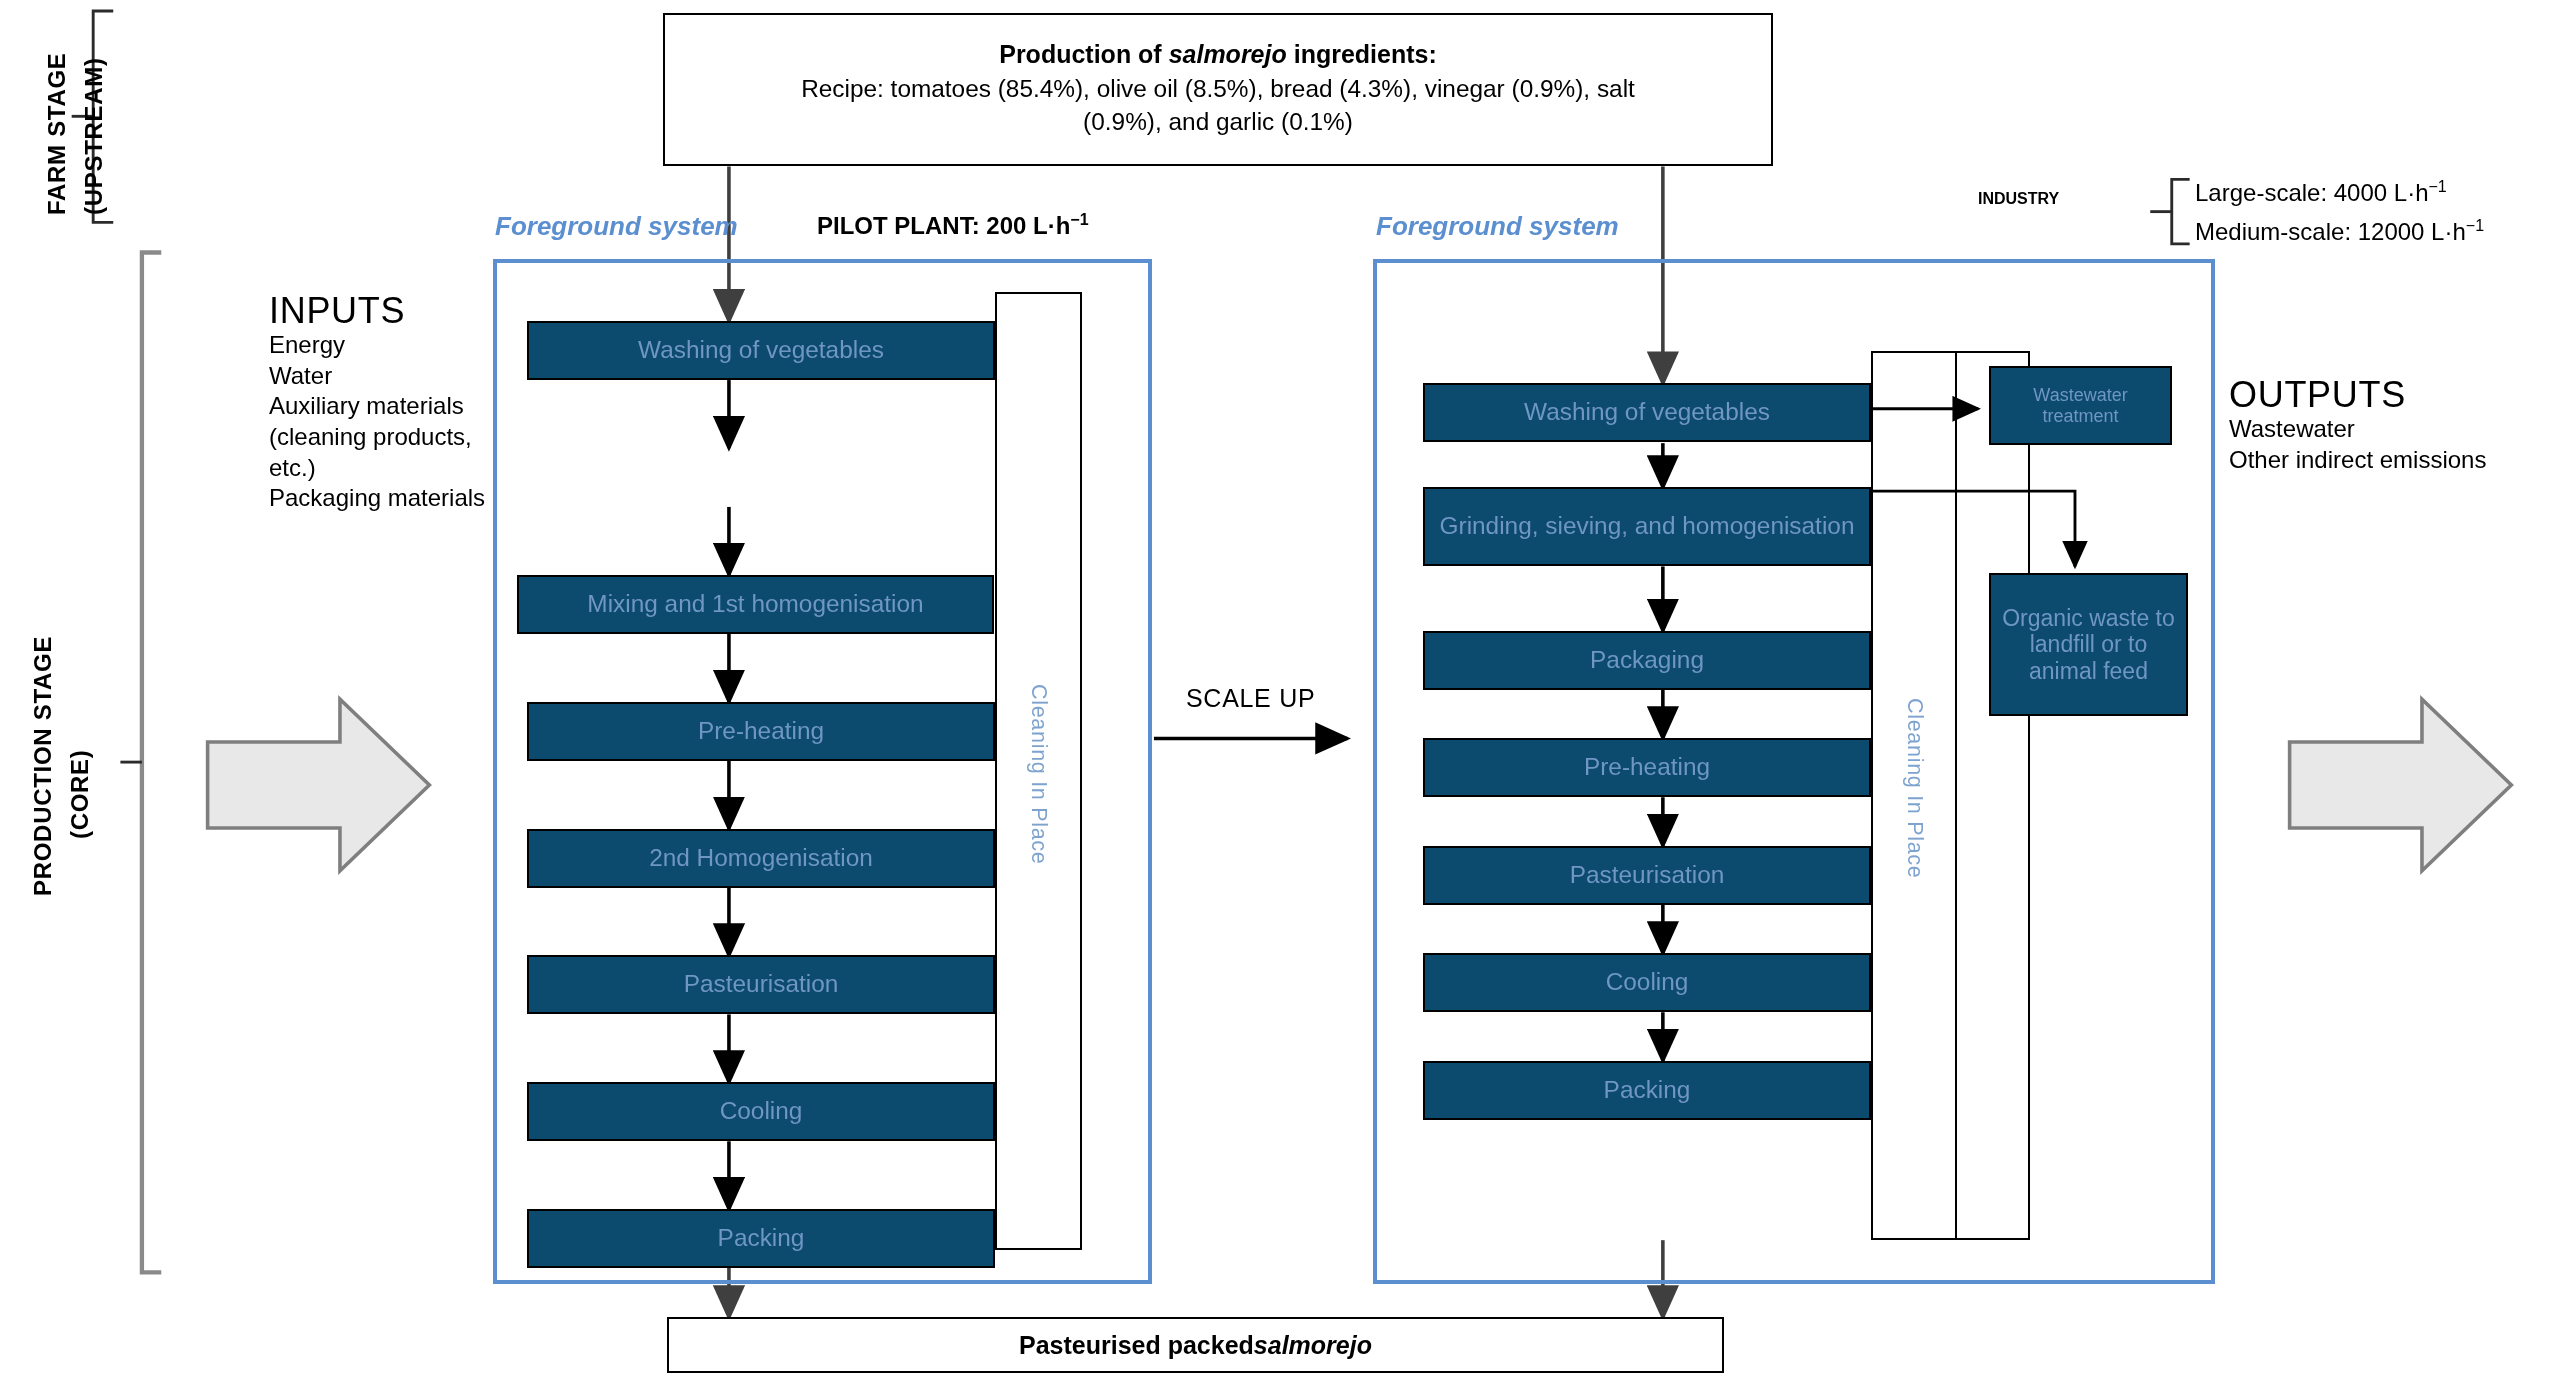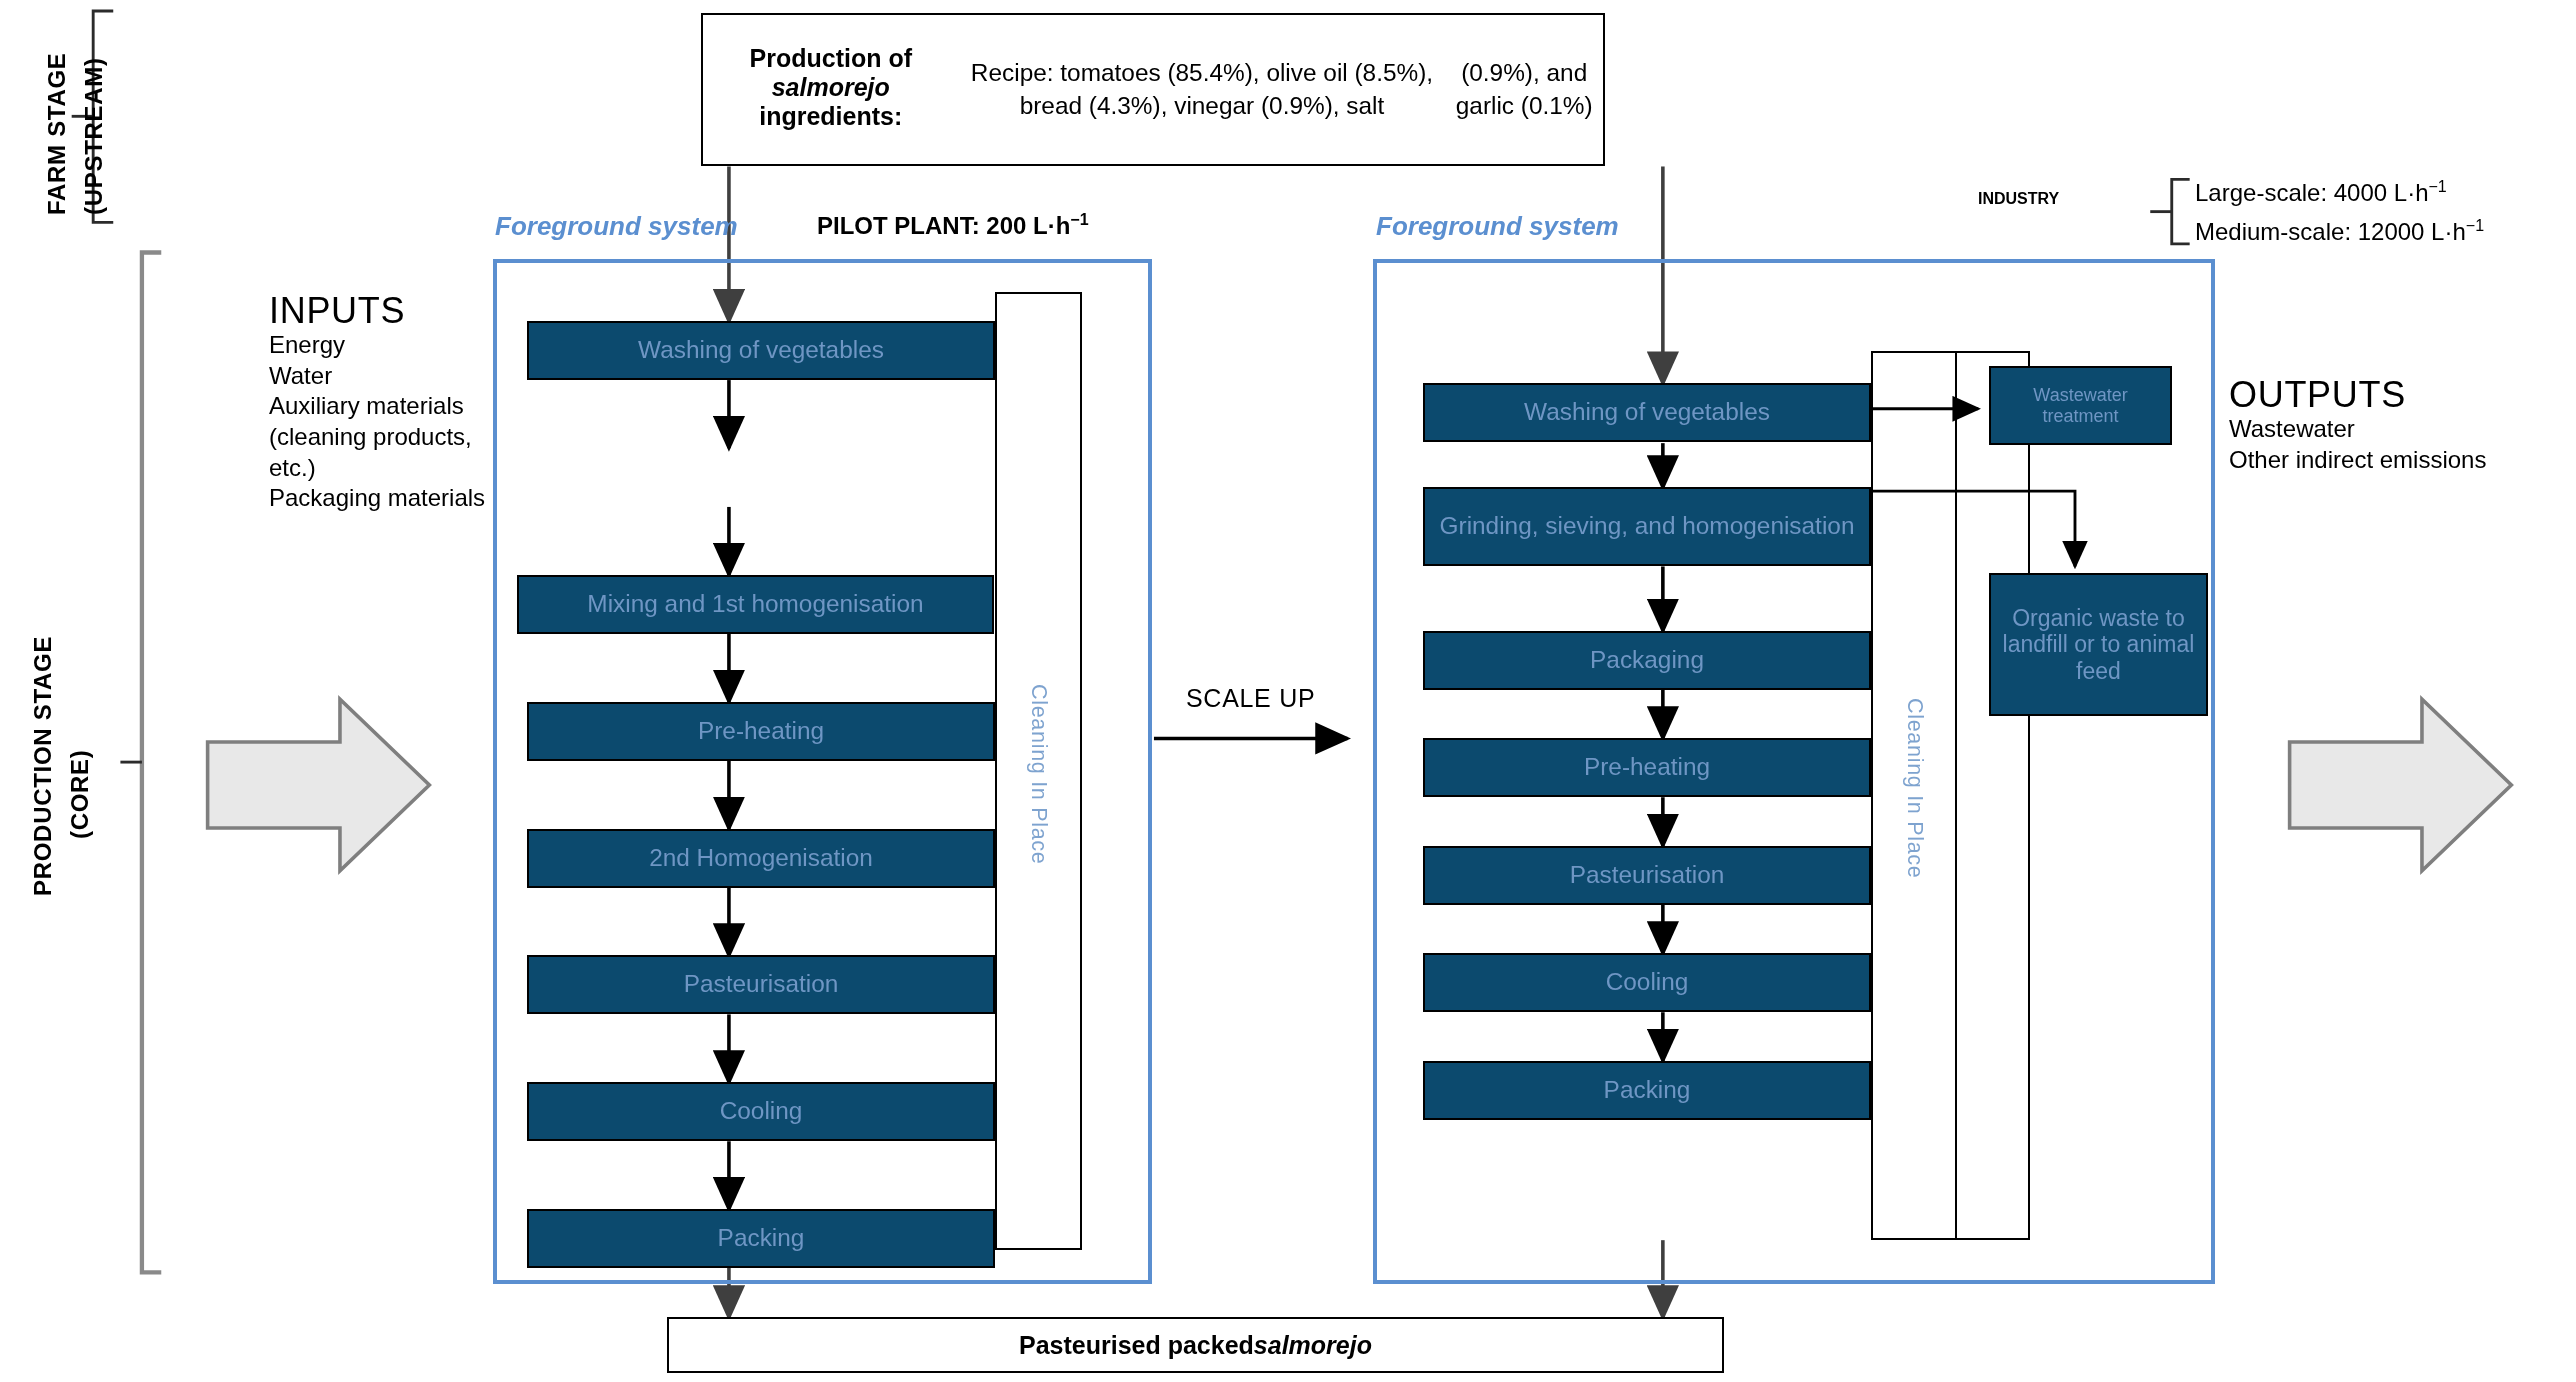--- a/index.html
+++ b/index.html
@@ -100,21 +100,21 @@
 
     <path d="M1610,1030 L1880,1030" fill="none" stroke="#000" stroke-width="5" marker-end="url(#ah)"></path>
   </svg>
 
   <div class="rot90" style="left:43px;top:215px;">FARM STAGE</div>
   <div class="rot90" style="left:80px;top:215px;">(UPSTREAM)</div>
 
   <div class="rot90" style="left:29px;top:896px;">PRODUCTION STAGE</div>
   <div class="rot90" style="left:66px;top:839px;">(CORE)</div>
 
-  <div class="blackbox" style="left:701px;top:13px;width:904px;height:153px;flex-direction:row;">
+  <div class="blackbox" style="left:663px;top:13px;width:1110px;height:153px;flex-direction:column;">
     <div style="font-weight:bold;font-size:25px;margin-bottom:4.3px;">
       <span>Production of </span><i>salmorejo</i><span> ingredients:</span>
     </div>
     <div style="font-size:24.4px;line-height:1.35;">Recipe: tomatoes (85.4%), olive oil (8.5%), bread (4.3%), vinegar (0.9%), salt</div>
     <div style="font-size:24.4px;line-height:1.35;">(0.9%), and garlic (0.1%)</div>
   </div>
 
   <div class="boldsmall abs" style="left:817px;top:211px;font-size:24px;">
     <span>PILOT PLANT: 200 L·h</span><sup style="font-size:16px;">−1</sup>
   </div>
@@ -177,21 +177,21 @@
 
   <div class="procbox" style="left:1423px;top:383px;width:448px;height:59px;">Washing of vegetables</div>
   <div class="procbox" style="left:1423px;top:487px;width:448px;height:79px;">Grinding, sieving, and homogenisation</div>
   <div class="procbox" style="left:1423px;top:631px;width:448px;height:59px;">Packaging</div>
   <div class="procbox" style="left:1423px;top:738px;width:448px;height:59px;">Pre-heating</div>
   <div class="procbox" style="left:1423px;top:846px;width:448px;height:59px;">Pasteurisation</div>
   <div class="procbox" style="left:1423px;top:953px;width:448px;height:59px;">Cooling</div>
   <div class="procbox" style="left:1423px;top:1061px;width:448px;height:59px;">Packing</div>
 
   <div class="procbox" style="left:1989px;top:366px;width:183px;height:79px;font-size:18px;padding:0 5.7px;">Wastewater treatment</div>
-  <div class="procbox" style="left:1989px;top:573px;width:219px;height:143px;font-size:23px;padding:0 5.7px;">Organic waste to landfill or to animal feed</div>
+  <div class="procbox" style="left:1989px;top:573px;width:199px;height:143px;font-size:23px;padding:0 5.7px;">Organic waste to landfill or to animal feed</div>
 
   <div class="blackbox" style="left:667px;top:1317px;width:1057px;height:56px;font-weight:bold;font-size:25px;">
     <span>Pasteurised packed </span>
       <i>salmorejo</i>
   </div>
 
 </div>
 
 
 </body></html>

